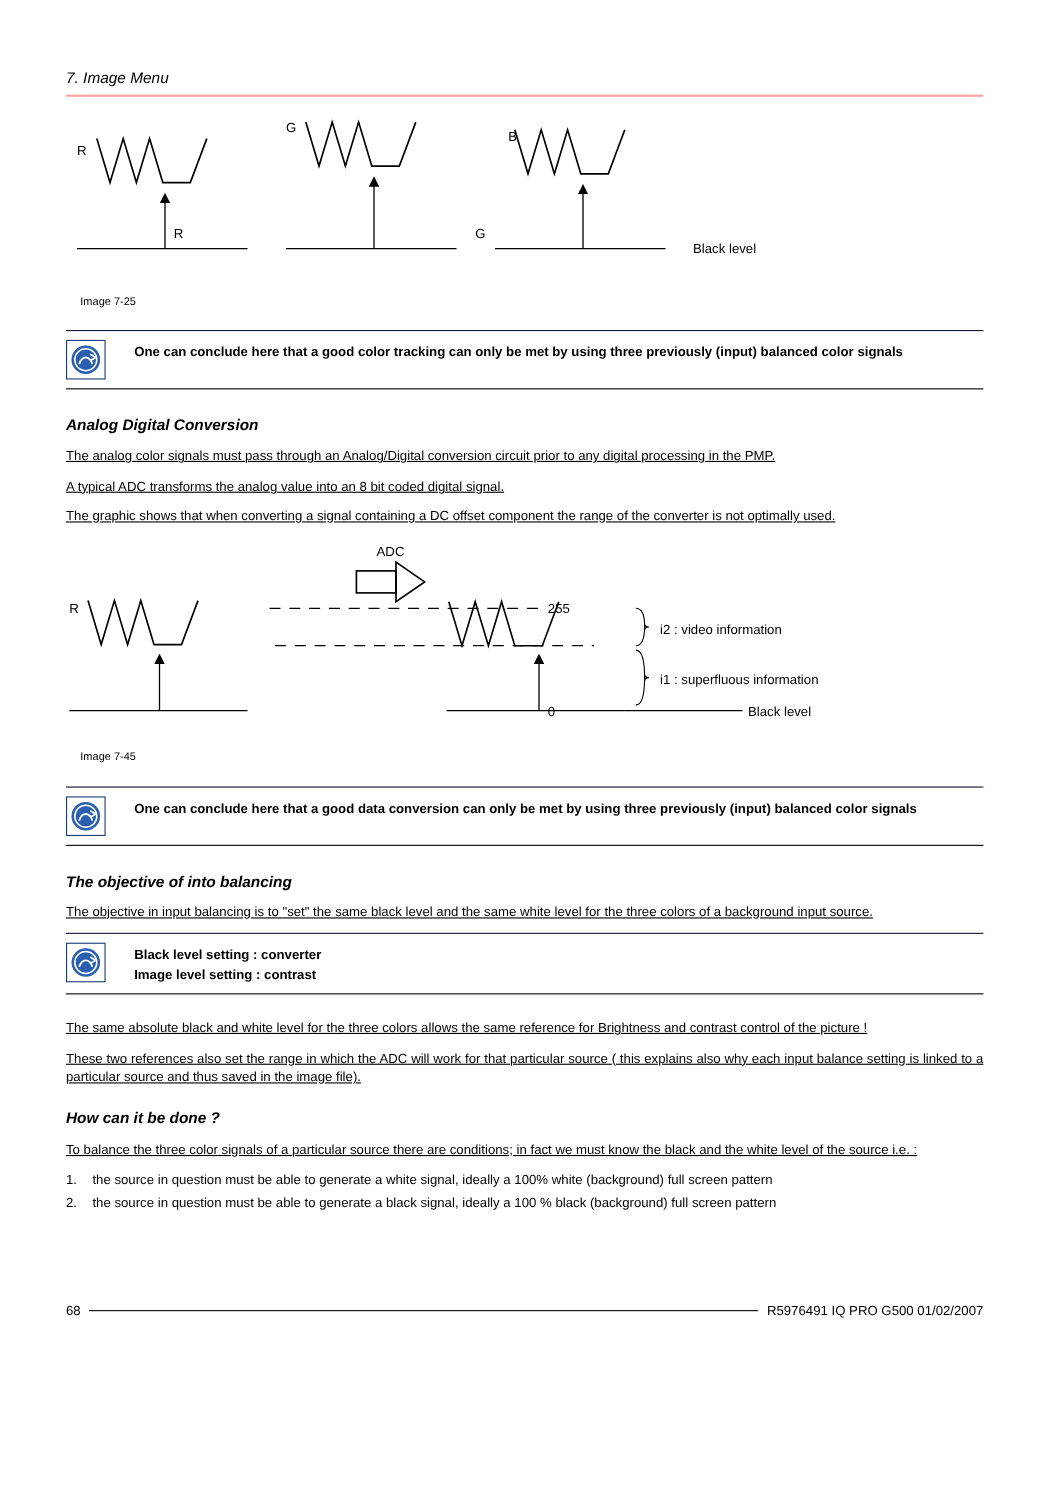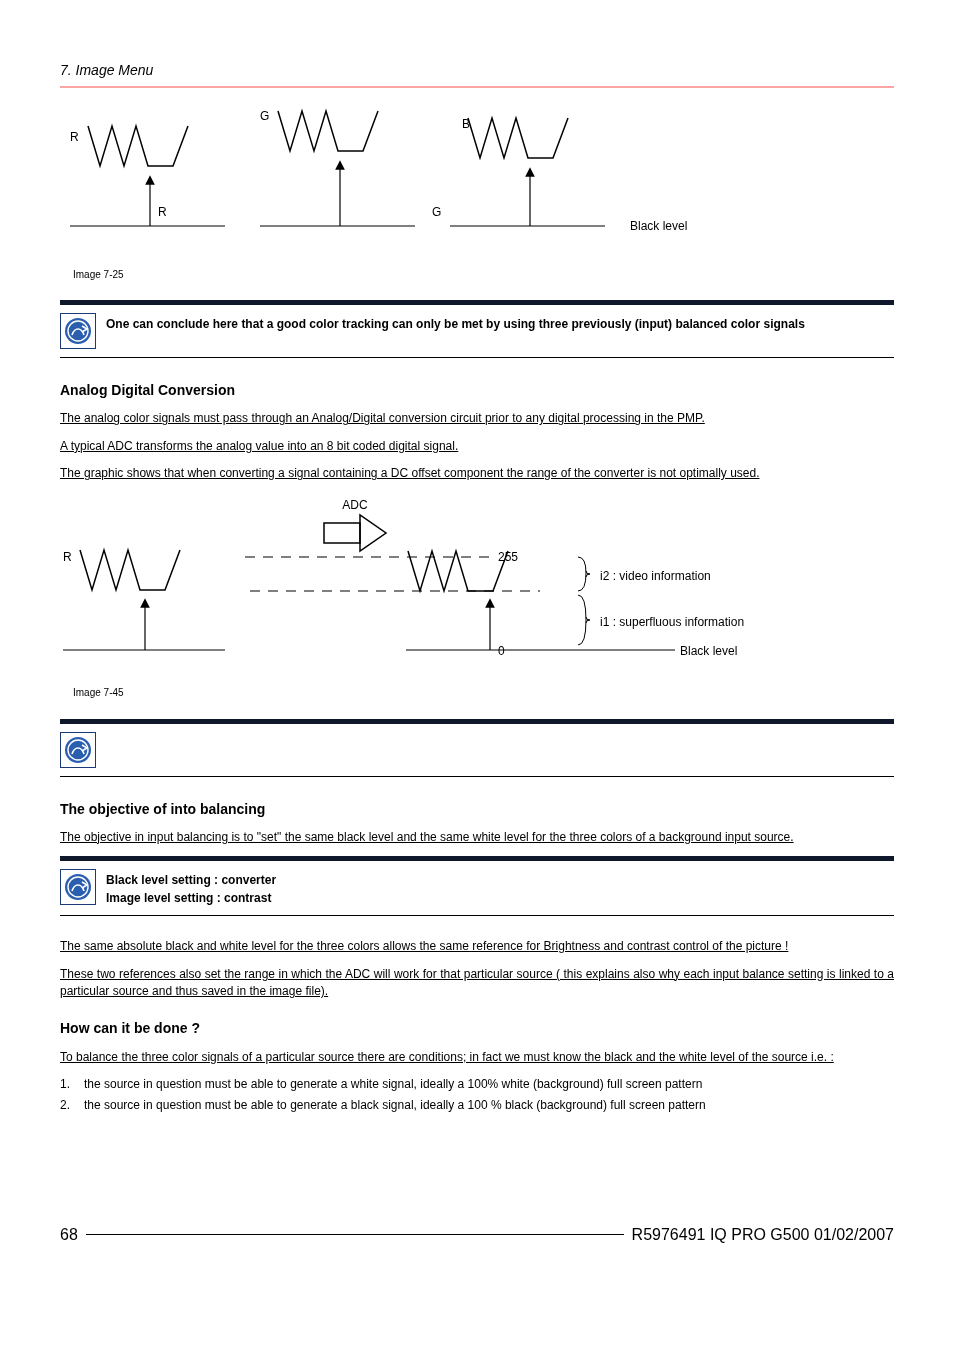--- a/index.html
+++ b/index.html
@@ -24,25 +24,25 @@
     margin: 12px 0 6px 0;
   }
   .figure-caption {
     font-size: 10px;
     margin-bottom: 18px;
     margin-left: 13px;
   }
   .callout {
     display: flex;
     align-items: flex-start;
-    border-top: 5px solid #0f172a;
+    border-top: 1px solid #0f172a;
     border-bottom: 1px solid #000;
     padding: 8px 0;
     margin: 10px 0 22px 0;
-    gap: 10px;
+    gap: 26px;
   }
   .callout-icon {
     width: 36px;
     height: 36px;
     flex: 0 0 36px;
     border: 1px solid #1a3a79;
     display: flex;
     align-items: center;
     justify-content: center;
   }
@@ -52,20 +52,21 @@
     font-size: 12px;
     line-height: 1.5;
     padding-top: 2px;
     text-align: justify;
   }
   .callout-text .line2 { display: block; }
   h2.section-head {
     font-size: 14px;
     font-weight: bold;
     margin: 18px 0 10px 0;
+    font-style: italic;
   }
   p.body-text {
     margin-bottom: 10px;
     text-align: justify;
     text-decoration: underline;
   }
   ol.num-list {
     margin: 6px 0 10px 0;
     padding-left: 0;
     list-style: none;
@@ -75,22 +76,22 @@
     display: flex;
   }
   ol.num-list li .num {
     width: 24px;
     flex: 0 0 24px;
   }
   .footer-bar {
     display: flex;
     align-items: center;
     justify-content: space-between;
-    margin-top: 108px;
-    font-size: 16px;
+    margin-top: 80px;
+    font-size: 12px;
   }
   .footer-line {
     flex: 1;
     border-top: 1px solid #000;
     margin: 0 8px;
   }
   svg { overflow: visible; }
 </style>
 </head>
 <body>
@@ -210,20 +211,21 @@
 
 <div class="callout">
   <div class="callout-icon">
     <svg width="30" height="30" viewBox="0 0 30 30">
       <circle cx="15" cy="15" r="13" fill="#2a5fb0"></circle>
       <circle cx="15" cy="15" r="10" fill="none" stroke="#fff" stroke-width="1.4"></circle>
       <path d="M9 19 Q11 13 15 13 Q19 13 21 19" fill="none" stroke="#fff" stroke-width="1.6"></path>
       <path d="M19 10 L24 13 L19 16" fill="none" stroke="#fff" stroke-width="1.6"></path>
     </svg>
   </div>
+  <div class="callout-text">One can conclude here that a good data conversion can only be met by using three previously (input) balanced color signals</div>
 </div>
 
 <h2 class="section-head">The objective of into balancing</h2>
 <p class="body-text">The objective in input balancing is to "set" the same black level and the same white level for the three colors of a background input source.</p>
 
 <div class="callout">
   <div class="callout-icon">
     <svg width="30" height="30" viewBox="0 0 30 30">
       <circle cx="15" cy="15" r="13" fill="#2a5fb0"></circle>
       <circle cx="15" cy="15" r="10" fill="none" stroke="#fff" stroke-width="1.4"></circle>

